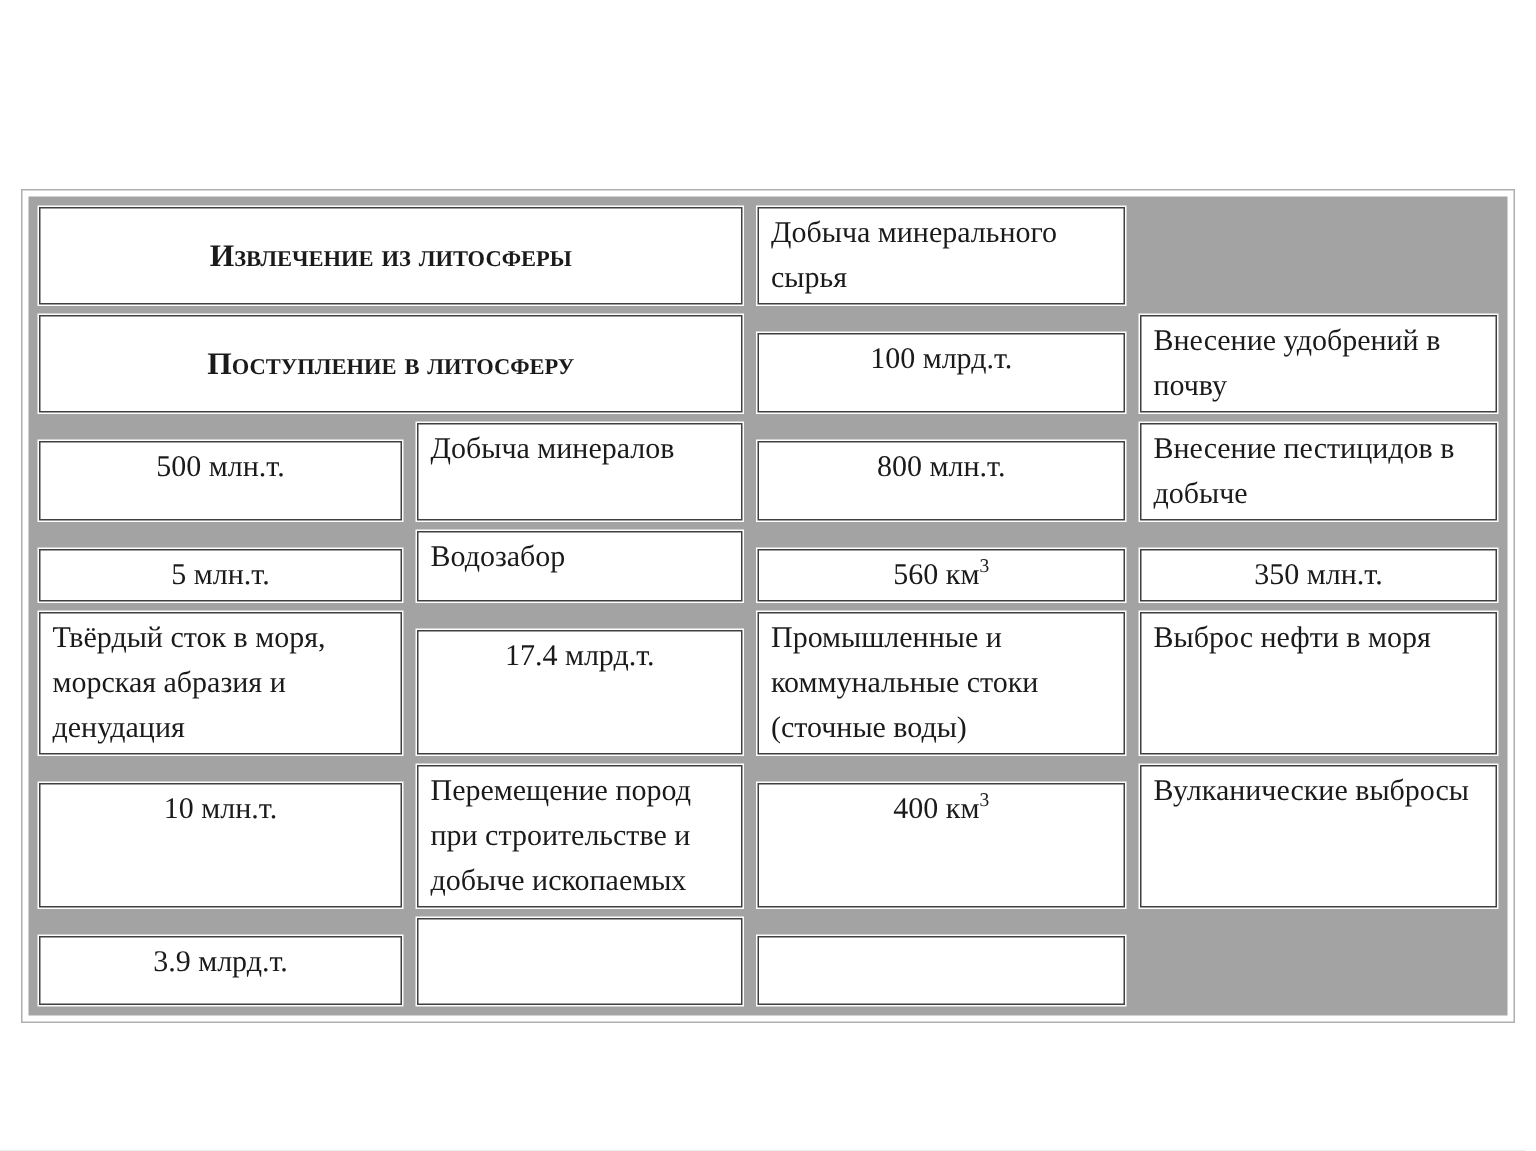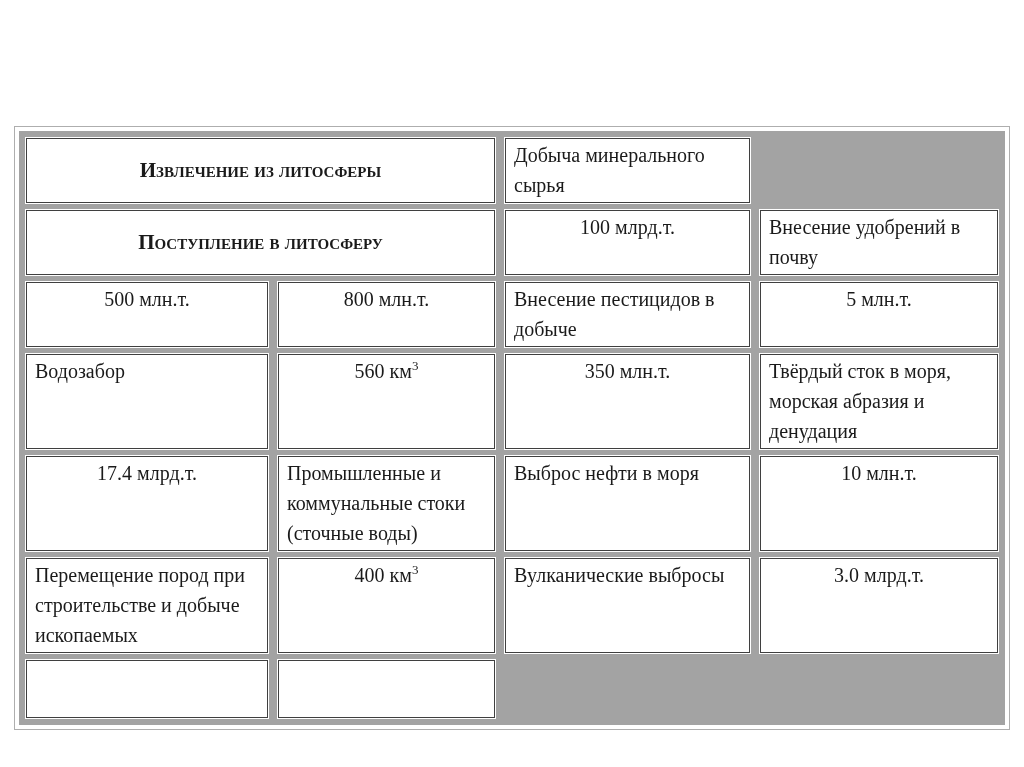--- a/index.html
+++ b/index.html
@@ -54,21 +54,21 @@
     display: flex;
     align-items: center;
     justify-content: center;
     font-weight: bold;
     font-variant: small-caps;
     font-size: 21px;
     line-height: 24px;
     text-align: center;
   }
   .cell.name  { text-align: left; }
-  .cell.value { text-align: center; }
+  .cell.value { text-align: center; margin-top: 12px; }
   .cell.value sup {
     font-size: 13px;
     line-height: 0;
     vertical-align: super;
   }
 </style>
 </head>
 <body>
 
 <div class="slide">
@@ -76,37 +76,38 @@
     <div class="eco-table">
 
       <div class="cell header">Извлечение из литосферы</div>
       <div class="cell name">Добыча минерального сырья</div>
 
       <div class="cell header">Поступление в литосферу</div>
       <div class="cell value"><span>100 млрд.т.</span><sup></sup></div>
       <div class="cell name">Внесение удобрений в почву</div>
       <div class="cell value"><span>500 млн.т.</span><sup></sup></div>
 
+      <div class="cell name">Добыча минералов</div>
       <div class="cell value"><span>800 млн.т.</span><sup></sup></div>
       <div class="cell name">Внесение пестицидов в добыче</div>
       <div class="cell value"><span>5 млн.т.</span><sup></sup></div>
 
       <div class="cell name">Водозабор</div>
       <div class="cell value"><span>560 км</span><sup>3</sup></div>
       <div class="cell value"><span>350 млн.т.</span><sup></sup></div>
 
       <div class="cell name">Твёрдый сток в моря, морская абразия и денудация</div>
       <div class="cell value"><span>17.4 млрд.т.</span><sup></sup></div>
       <div class="cell name">Промышленные и коммунальные стоки (сточные воды)</div>
 
       <div class="cell name">Выброс нефти в моря</div>
       <div class="cell value"><span>10 млн.т.</span><sup></sup></div>
       <div class="cell name">Перемещение пород при строительстве и добыче ископаемых</div>
       <div class="cell value"><span>400 км</span><sup>3</sup></div>
 
       <div class="cell name">Вулканические выбросы</div>
-      <div class="cell value"><span>3.0 млрд.т.</span><sup></sup></div>
+      <div class="cell value"><span>3.9 млрд.т.</span><sup></sup></div>
       <div class="cell name"></div>
       <div class="cell value"><span></span><sup></sup></div>
 
     </div>
   </div>
 </div>
 
 </body></html>

